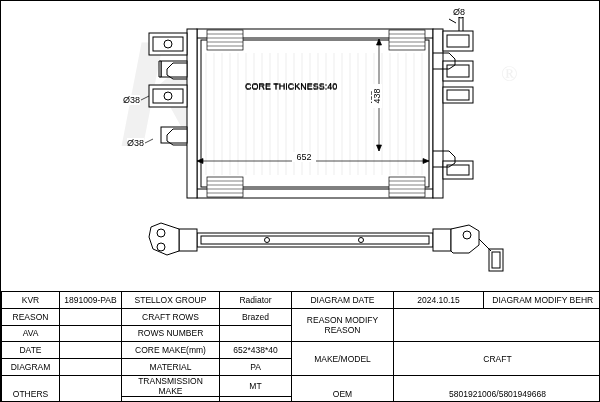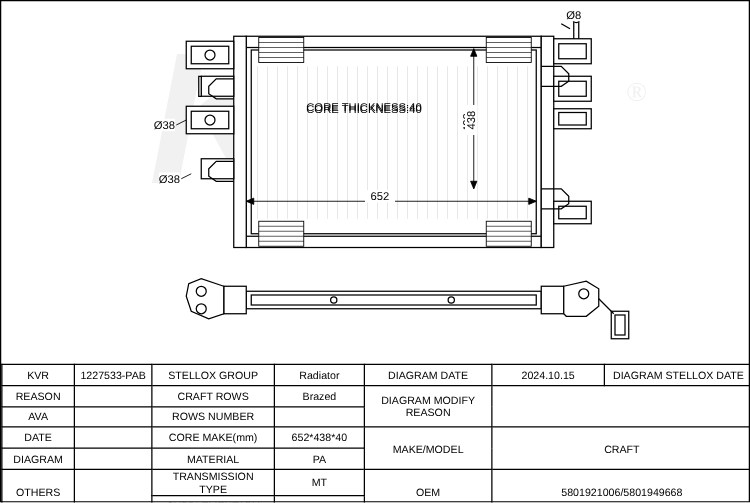--- a/index.html
+++ b/index.html
@@ -201,34 +201,34 @@
         <col style="width:62px">
         <col style="width:98px">
         <col style="width:72px">
       <col style="width:102px">
         <col style="width:90px">
         <col style="width:118px">
     </colgroup>
     <tbody>
       <tr>
         <td class="lbl">KVR</td>
-        <td>1227533-PAB</td>
+        <td>1891009-PAB</td>
         <td class="lbl">STELLOX GROUP</td>
         <td>Radiator</td>
         <td class="lbl">DIAGRAM DATE</td>
         <td>2024.10.15</td>
-        <td class="lbl" style="border-right:none">DIAGRAM STELLOX DATE</td>
+        <td class="lbl" style="border-right:none">DIAGRAM MODIFY BEHR</td>
       </tr>
       <tr>
         <td class="lbl">REASON</td>
         <td></td>
         <td class="lbl">CRAFT ROWS</td>
         <td>Brazed</td>
         <td class="lbl" rowspan="2">
-          <div>DIAGRAM MODIFY</div>
+          <div>REASON MODIFY</div>
           <div>REASON</div>
         </td>
         <td colspan="2" rowspan="2"></td>
       </tr>
       <tr>
         <td class="lbl">AVA</td>
         <td></td>
         <td class="lbl">ROWS NUMBER</td>
         <td></td>
       </tr>
@@ -244,21 +244,21 @@
         <td class="lbl">DIAGRAM</td>
         <td></td>
         <td class="lbl">MATERIAL</td>
         <td>PA</td>
       </tr>
       <tr>
         <td class="lbl" rowspan="2">OTHERS</td>
         <td rowspan="2"></td>
         <td class="lbl">
           <div>TRANSMISSION</div>
-          <div>TYPE</div>
+          <div>MAKE</div>
         </td>
         <td>MT</td>
         <td class="lbl" rowspan="2">OEM</td>
         <td colspan="2" rowspan="2">5801921006/5801949668</td>
       </tr>
       <tr>
         <td class="lbl">SUPPLEMENTARY</td>
         <td></td>
       </tr>
     </tbody>

